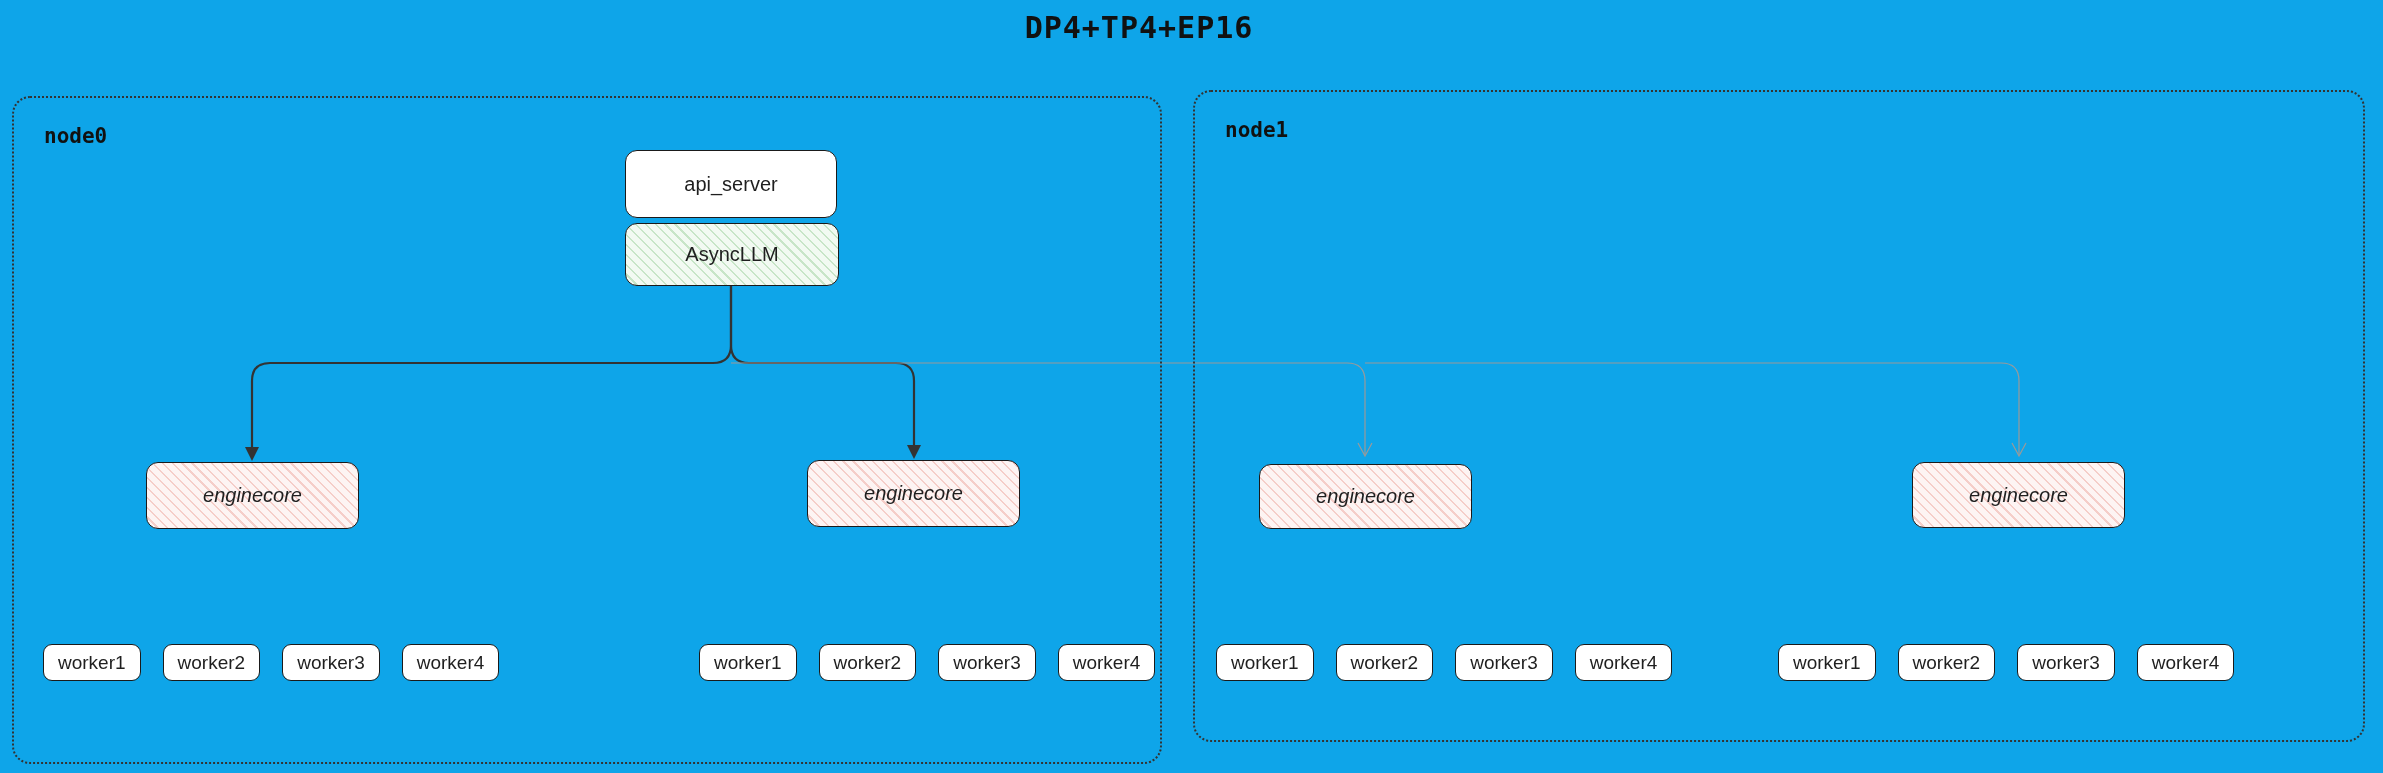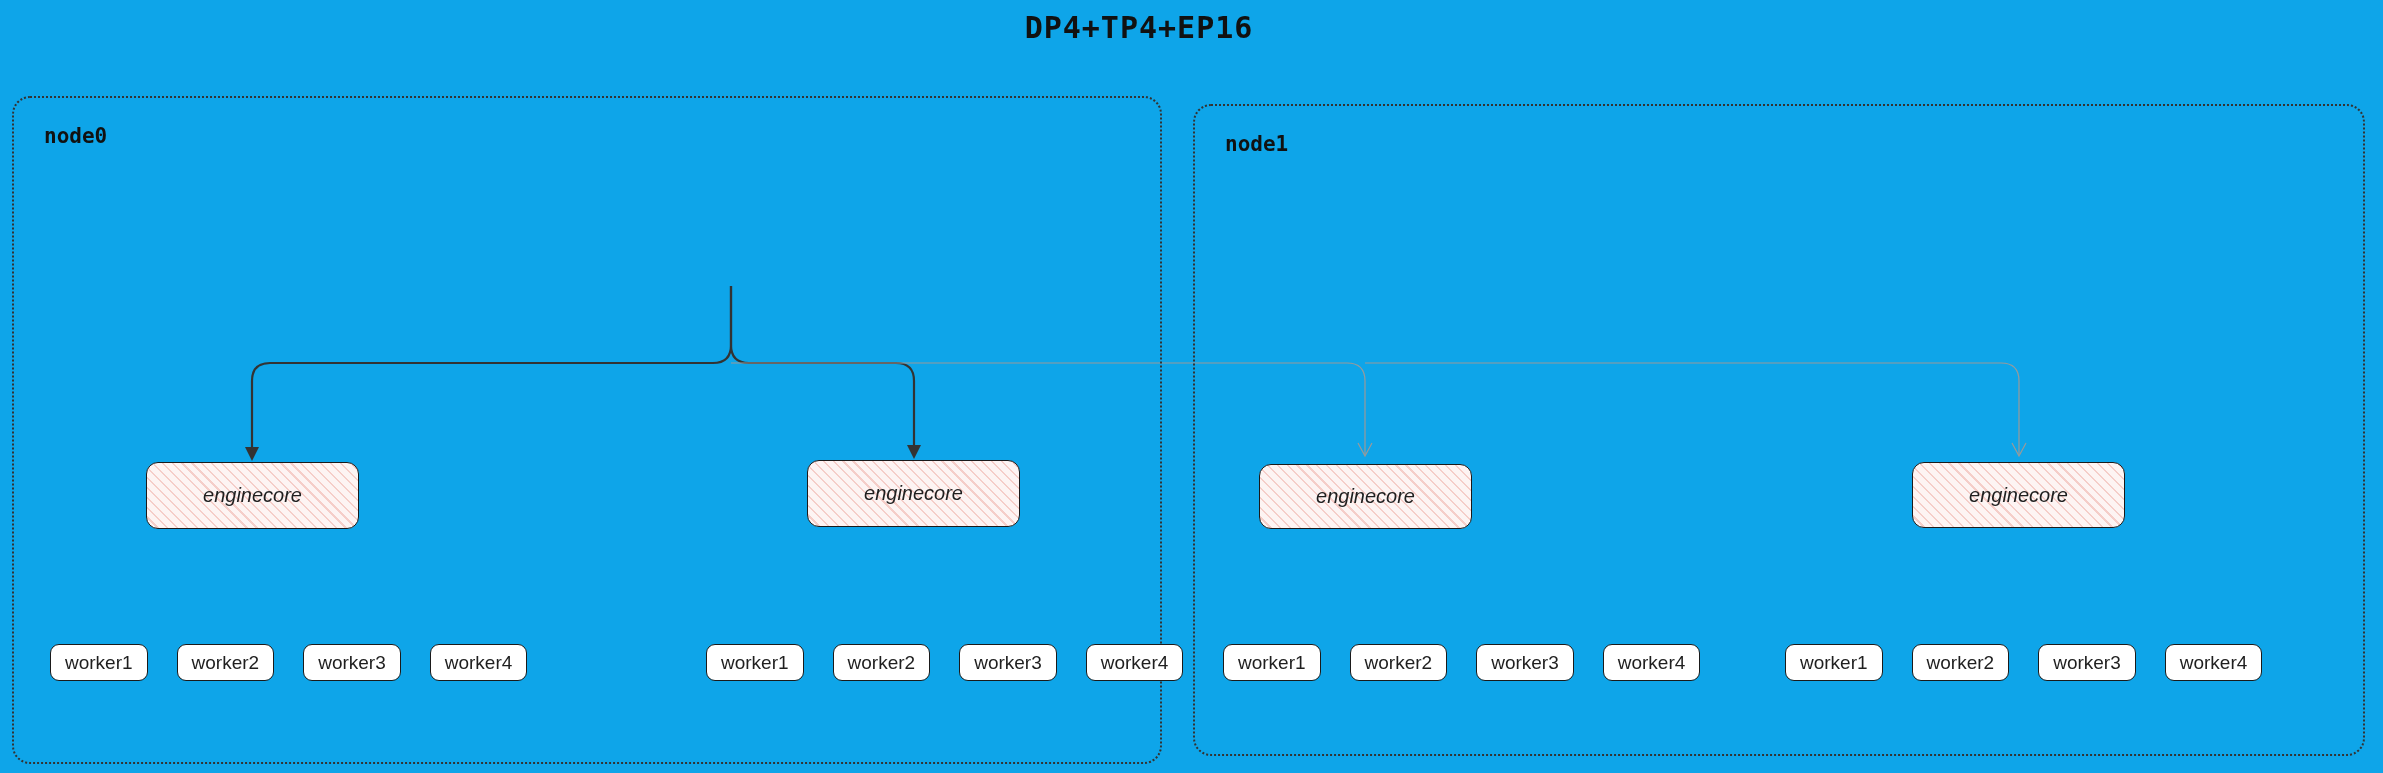--- a/index.html
+++ b/index.html
@@ -27,21 +27,21 @@
     white-space: nowrap;
   }
 
   .node {
     position: absolute;
     border: 2px dotted #333333;
     border-radius: 18px;
     background: transparent;
   }
   .node--0 { left: 12px;   top: 96px; width: 1150px; height: 668px; }
-  .node--1 { left: 1193px; top: 104px; width: 1172px; height: 652px; }
+  .node--1 { left: 1193px; top: 90px; width: 1172px; height: 652px; }
 
   .node-label {
     position: absolute;
     left: 30px;
     top: 26px;
     font-family: "DejaVu Sans Mono", monospace;
     font-size: 21px;
     font-weight: bold;
     color: #111111;
   }
@@ -101,21 +101,20 @@
     padding: 0 14px;
     display: flex;
     align-items: center;
     justify-content: center;
     border: 1.5px solid #1a1a1a;
     border-radius: 9px;
     background: #ffffff;
     font-size: 19px;
     color: #1f1f1f;
     white-space: nowrap;
-    margin-left: 7px;
   }
 
   .edges {
     position: absolute;
     left: 0;
     top: 0;
     pointer-events: none;
   }
   .edge-bold  { fill: none; stroke: #333333; stroke-width: 2.2px; }
   .arrow-bold { fill: #333333; stroke: none; }
@@ -141,20 +140,26 @@
   </svg>
 
   <div class="node node--0">
     <div class="node-label">node0</div>
   </div>
 
   <div class="node node--1">
     <div class="node-label">node1</div>
   </div>
 
+  <div class="box box--api">
+    <span>api_server</span>
+  </div>
+  <div class="box box--async hatch-green">
+    <span>AsyncLLM</span>
+  </div>
 
   <div class="box box--ec0 hatch-red">
     <span>enginecore</span>
   </div>
   <div class="box box--ec1 hatch-red">
     <span>enginecore</span>
   </div>
   <div class="box box--ec2 hatch-red">
     <span>enginecore</span>
   </div>

